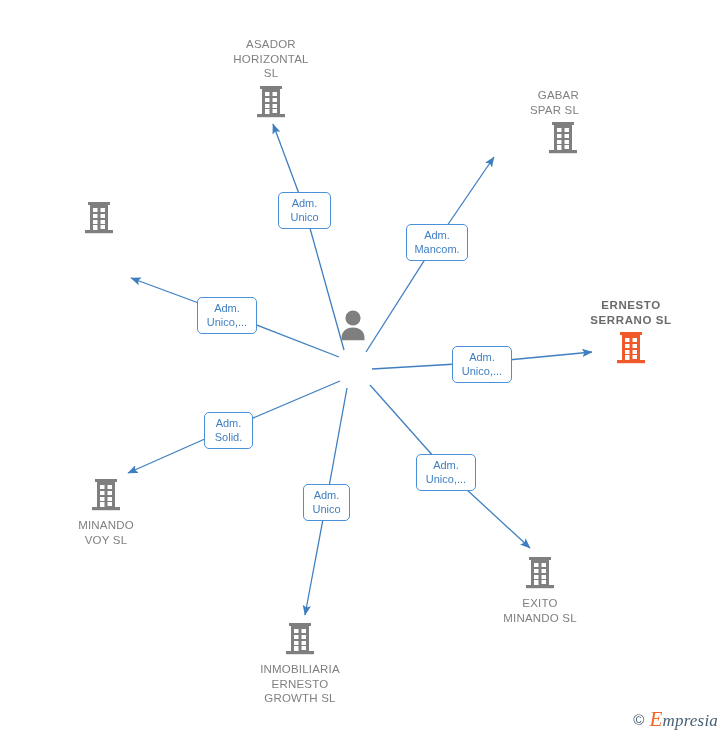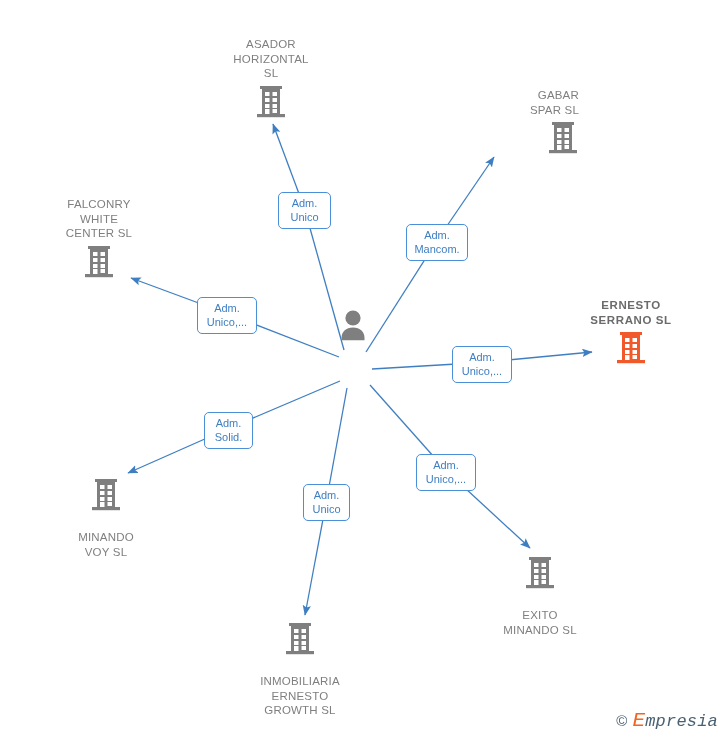--- a/index.html
+++ b/index.html
@@ -40,21 +40,21 @@
   .node-label.highlight {
     color: #6b6b6b;
     font-weight: bold;
     letter-spacing: 0.6px;
   }
   .node-icon {
     display: block;
     margin: 0 auto;
   }
   .node.label-top .node-icon { margin-top: 3px; }
-  .node.label-bottom .node-label { margin-top: 15px; }
+  .node.label-bottom .node-label { margin-top: 3px; }
   .edge-label {
     position: absolute;
     border: 1px solid #4a90d9;
     border-radius: 5px;
     background: #ffffff;
     color: #3f7fc1;
     font-size: 11px;
     line-height: 14px;
     text-align: center;
     padding: 3px 6px 4px 6px;
@@ -67,21 +67,21 @@
     bottom: 8px;
     display: flex;
     align-items: center;
     gap: 5px;
   }
   .wm-c {
     font-size: 15px;
     color: #4a6173;
   }
   .wm-text {
-    font-family: Liberation Mono, monospace;
+    font-family: Liberation Serif, serif;
     font-style: italic;
     font-size: 17px;
     color: #4a6173;
     letter-spacing: 0.2px;
   }
   .wm-text .wm-e {
     color: #f26522;
     font-size: 21px;
   }
 </style>
@@ -144,23 +144,20 @@
             <rect x="17.5" y="8" width="4.5" height="4" fill="#ffffff"></rect>
             <rect x="10" y="14" width="4.5" height="4" fill="#ffffff"></rect>
             <rect x="17.5" y="14" width="4.5" height="4" fill="#ffffff"></rect>
             <rect x="10" y="20" width="4.5" height="4" fill="#ffffff"></rect>
             <rect x="17.5" y="20" width="4.5" height="4" fill="#ffffff"></rect>
             <rect x="10" y="25" width="4.5" height="5" fill="#ffffff"></rect>
             <rect x="17.5" y="25" width="4.5" height="4" fill="#ffffff"></rect>
           </svg></div>
       </div>
       <div class="node label-top" style="left: 99px; top: 197px;">
-        <div class="node-label">FALCONRY
-WHITE
-CENTER SL</div>
         <div class="node-icon"><svg width="32" height="34" viewBox="0 0 32 34" xmlns="http://www.w3.org/2000/svg">
             <rect x="5" y="2" width="22" height="3" fill="#7f7f7f"></rect>
             <rect x="7" y="5" width="18" height="25" fill="#7f7f7f"></rect>
             <rect x="2" y="30" width="28" height="3.2" fill="#7f7f7f"></rect>
             <rect x="10" y="8" width="4.5" height="4" fill="#ffffff"></rect>
             <rect x="17.5" y="8" width="4.5" height="4" fill="#ffffff"></rect>
             <rect x="10" y="14" width="4.5" height="4" fill="#ffffff"></rect>
             <rect x="17.5" y="14" width="4.5" height="4" fill="#ffffff"></rect>
             <rect x="10" y="20" width="4.5" height="4" fill="#ffffff"></rect>
             <rect x="17.5" y="20" width="4.5" height="4" fill="#ffffff"></rect>

